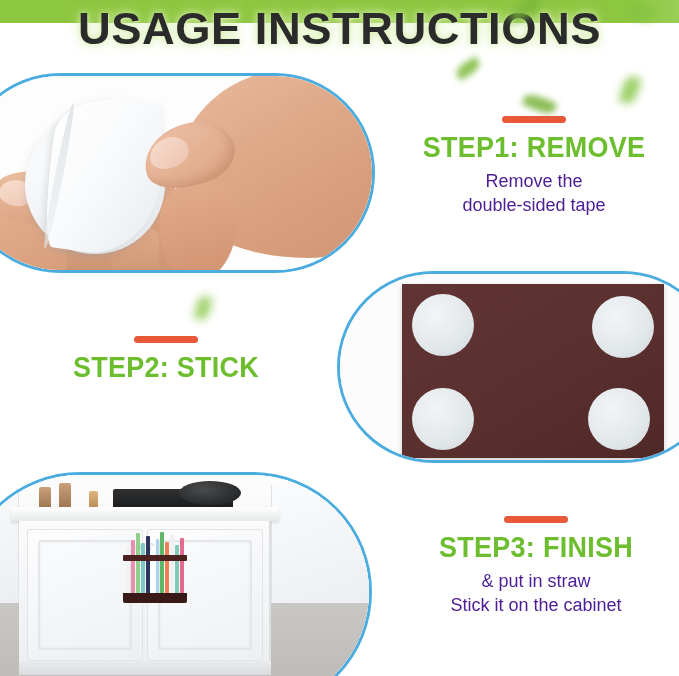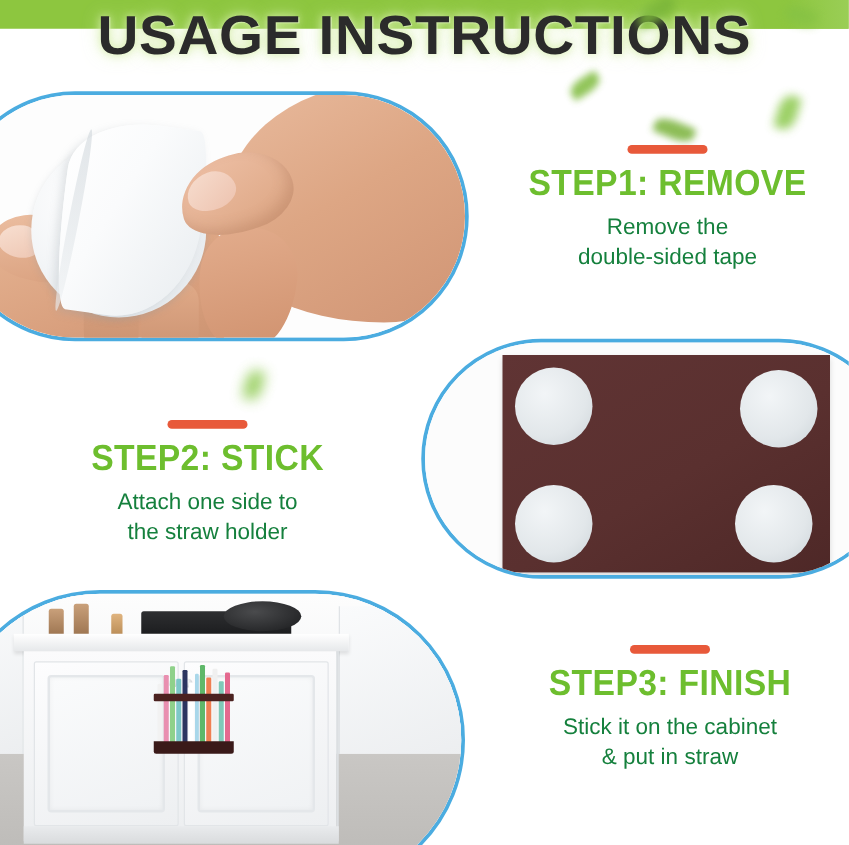--- a/index.html
+++ b/index.html
@@ -253,21 +253,21 @@
   }
   .step-title{
     font-size:29px; font-weight:bold; color:#6DBE2E;
     letter-spacing:0.3px; line-height:1.05;
     font-family:"Liberation Sans", sans-serif;
     transform:scaleX(.93); transform-origin:center;
     white-space:nowrap;
   }
   .step-desc{
     margin-top:8px;
-    font-size:18px; color:#15803d; line-height:1.30;
+    font-size:18px; color:#4c1d95; line-height:1.30;
     font-family:"Liberation Sans", sans-serif;
   }
   #step1{ left:398px; top:116px; width:272px; }
   #step2{ left:30px; top:336px; width:272px; }
   #step3{ left:398px; top:516px; width:276px; }
 </style>
 </head>
 <body>
 
 <div class="green-band">
@@ -362,26 +362,22 @@
   <div class="step-title">STEP1: REMOVE</div>
   <div class="step-desc">
     <div>Remove the</div>
     <div>double-sided tape</div>
   </div>
 </div>
 
 <div class="step" id="step2">
   <div class="rule"></div>
   <div class="step-title">STEP2: STICK</div>
-  <div class="step-desc">
-    <div>Attach one side to</div>
-    <div>the straw holder</div>
-  </div>
 </div>
 
 <div class="step" id="step3">
   <div class="rule"></div>
   <div class="step-title">STEP3: FINISH</div>
   <div class="step-desc">
+    <div>&amp; put in straw</div>
     <div>Stick it on the cabinet</div>
-    <div>&amp; put in straw</div>
   </div>
 </div>
 
 </body></html>

